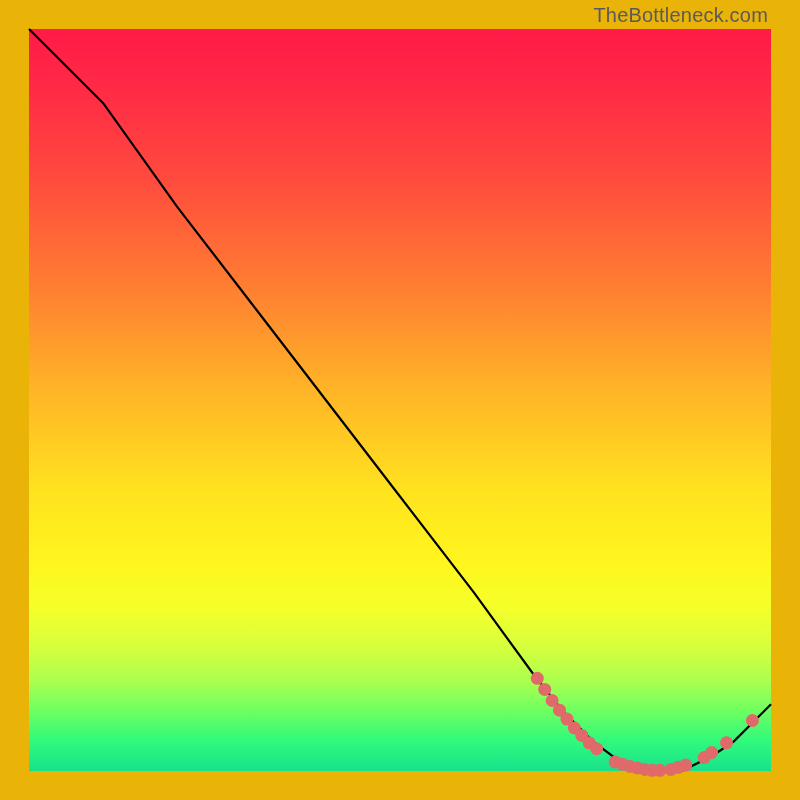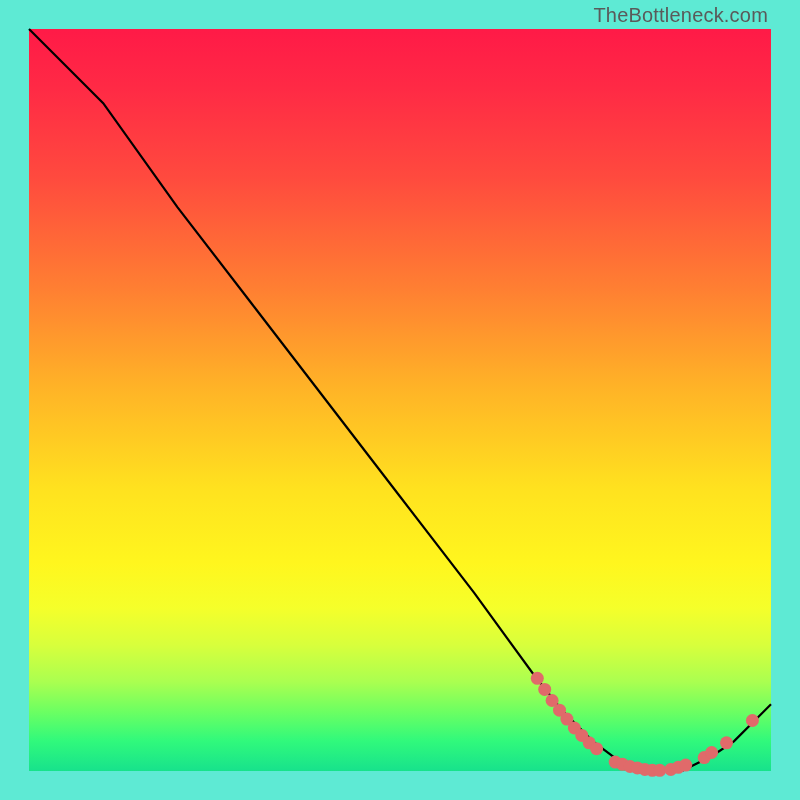--- a/index.html
+++ b/index.html
@@ -8,21 +8,21 @@
     width: 800px;
     height: 800px;
     background: #000;
     overflow: hidden;
     font-family: Arial, Helvetica, sans-serif;
   }
   .frame {
     position: relative;
     width: 800px;
     height: 800px;
-    background: #5eead4;
+    background: #eab308;
   }
   .plot-area {
     position: absolute;
     left: 29px;
     top: 29px;
     width: 742px;
     height: 742px;
     
     background: linear-gradient(to bottom,
       #ff1a47 0%,

